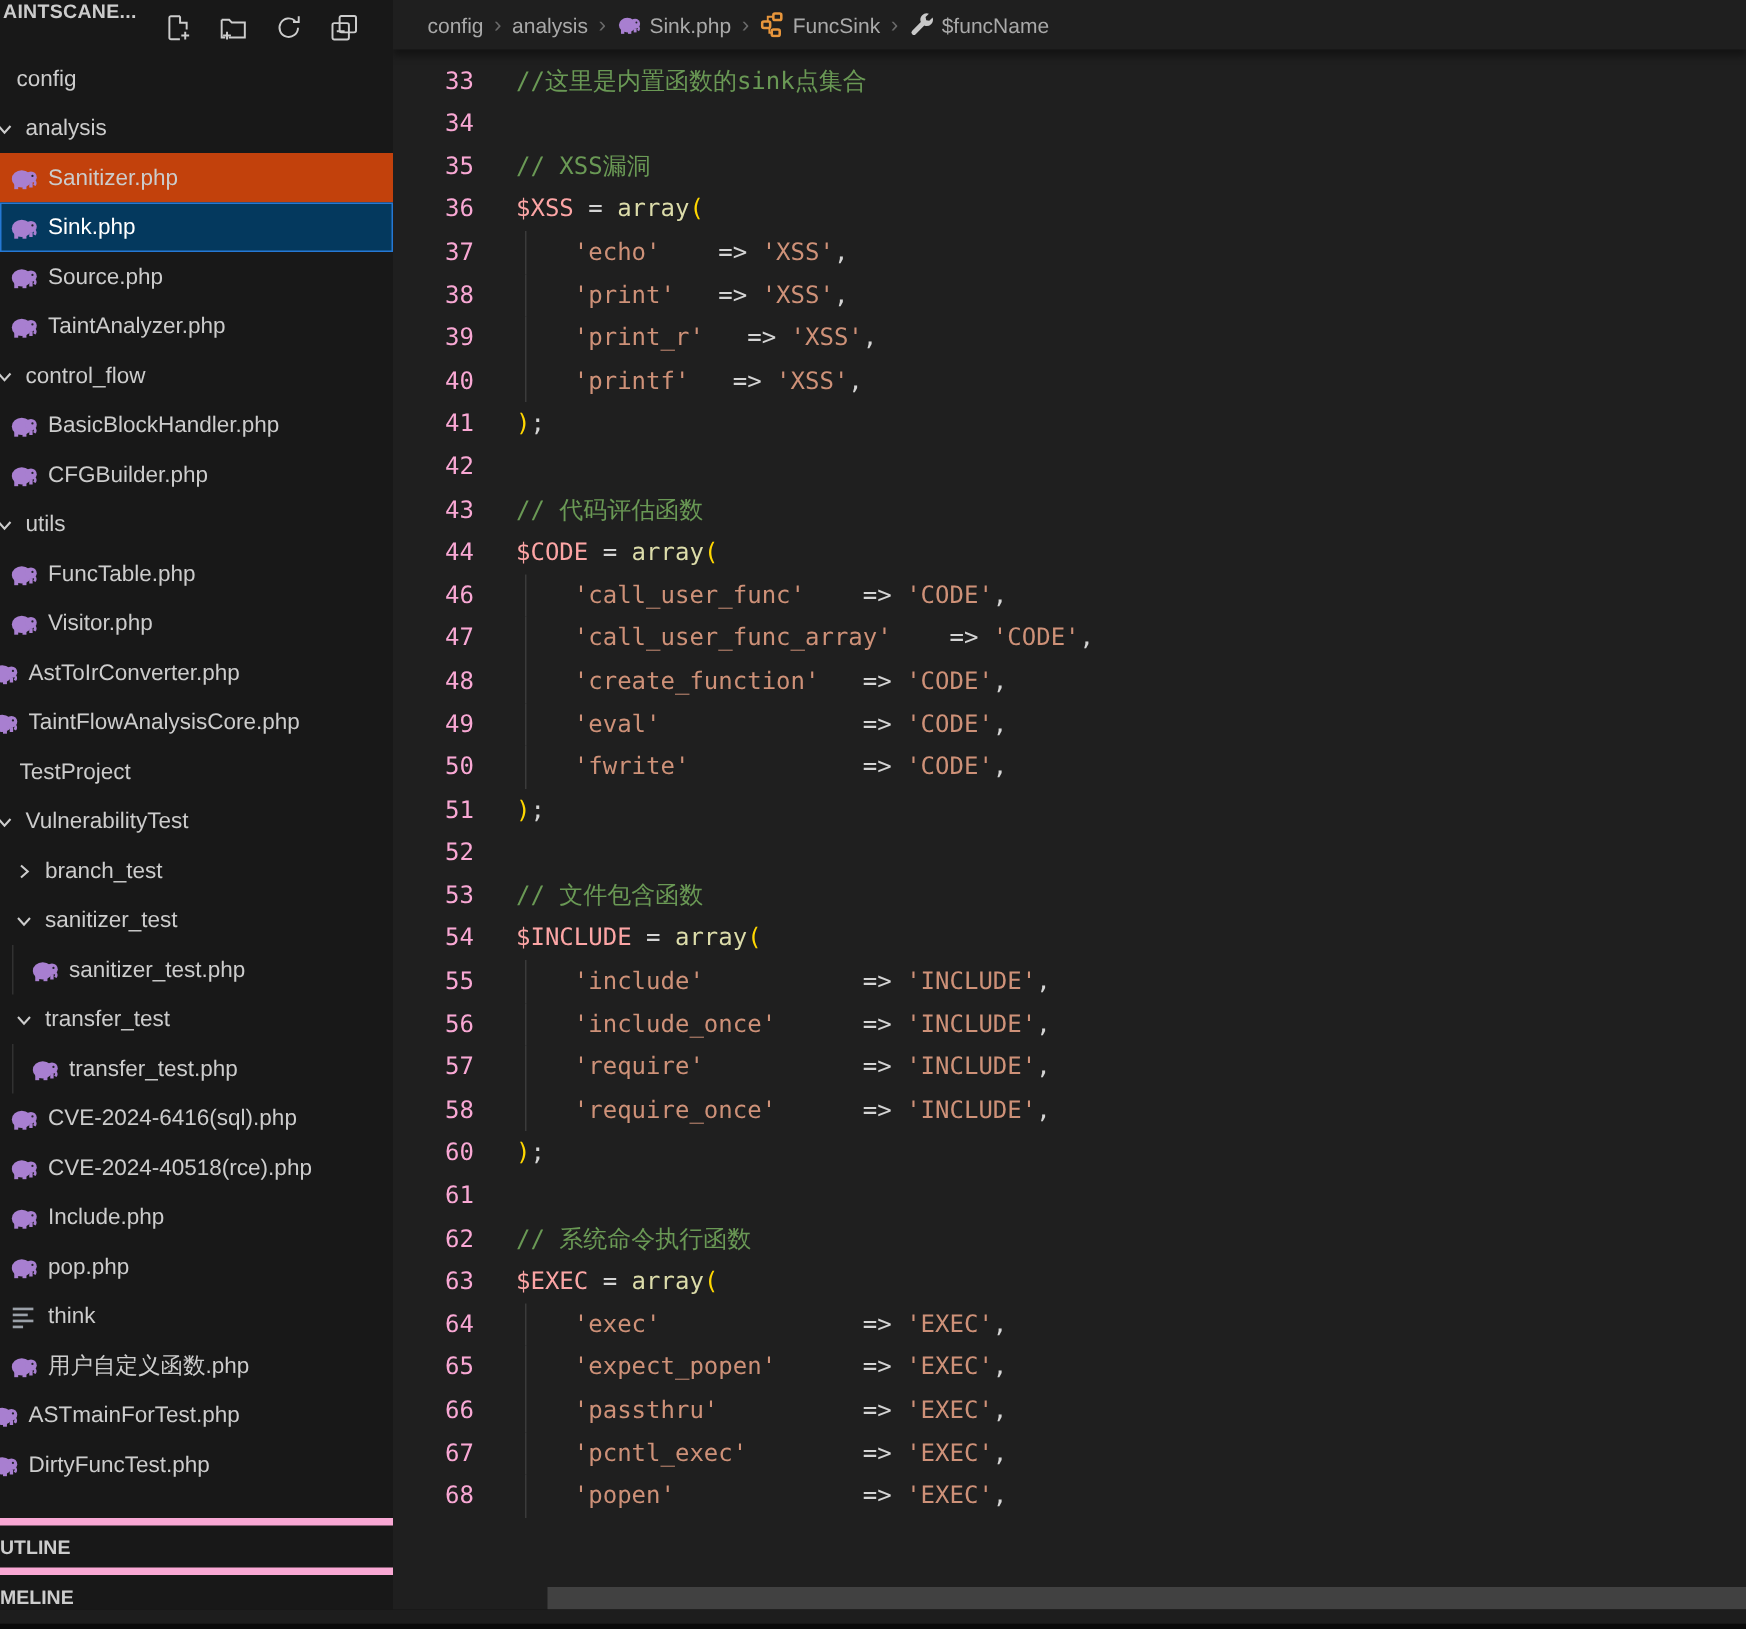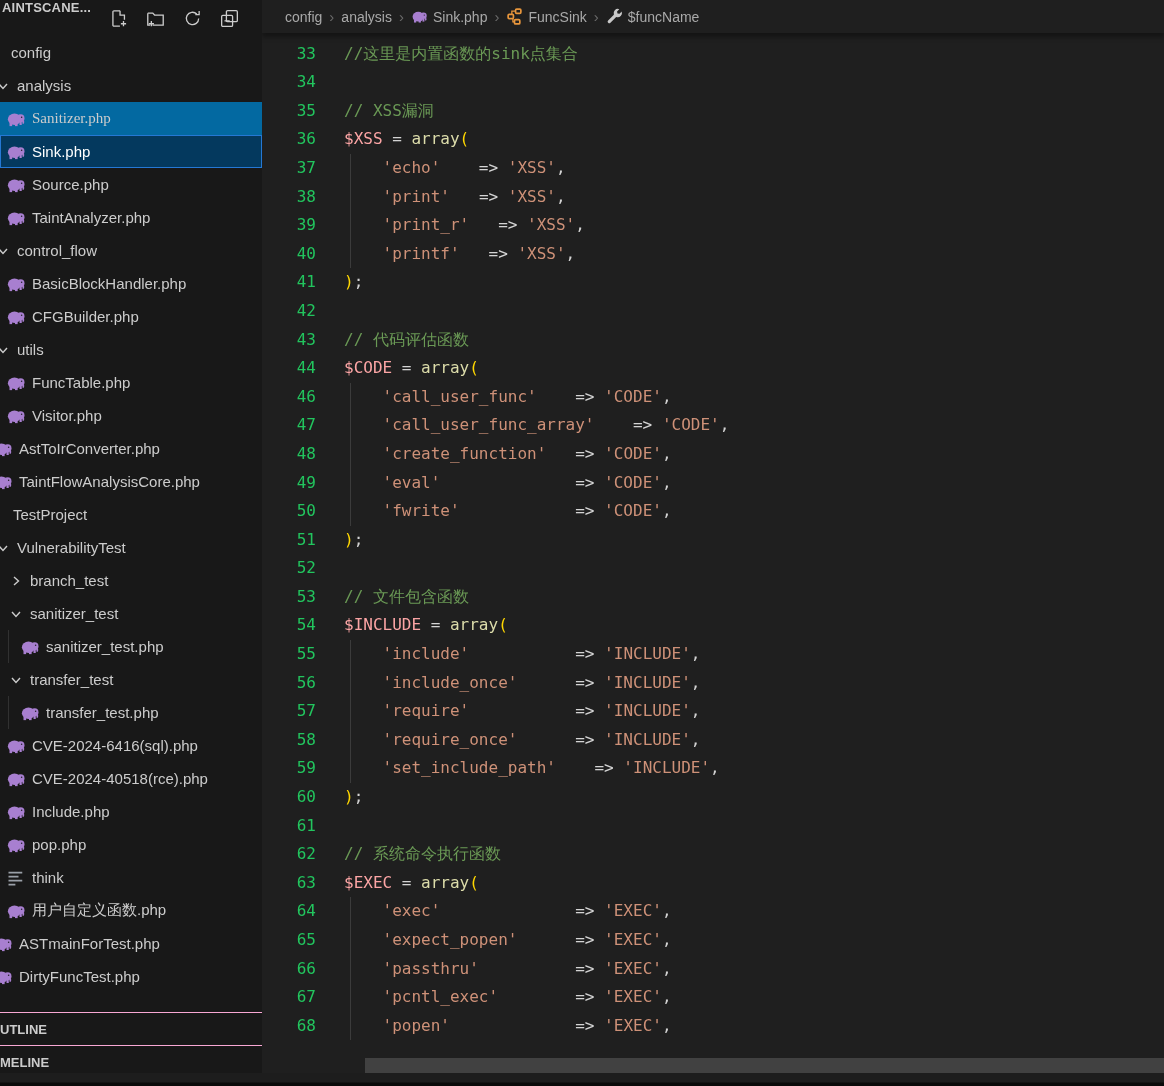--- a/index.html
+++ b/index.html
@@ -12,44 +12,44 @@
   .sidebar { position:relative; width:262px; height:1073px; background:#181818; overflow:hidden; flex:0 0 262px; }
   .sb-header { position:relative; height:36px; display:flex; }
   .sb-title { font-size:13px; font-weight:bold; color:#cccccc; letter-spacing:.2px; padding-left:2px; white-space:nowrap; }
   .sb-actions { position:absolute; left:106px; top:6px; display:flex; gap:13px; }
   .sb-actions .act { width:24px; height:24px; display:flex; align-items:center; justify-content:center; border-radius:4px; cursor:pointer; }
   .sb-actions svg { width:19px; height:19px; stroke:#cccccc; fill:none; stroke-width:1.1; }
 
   .tree { position:absolute; top:36px; left:0; right:0; height:976px; overflow:hidden; }
   .row { position:relative; height:33px; display:flex; align-items:center; color:#cccccc; font-size:15px; cursor:pointer; white-space:nowrap; }
   .row .lbl { margin-left:6px; }
-  .row.hover { background:#0369a1;font-family:Liberation Serif, serif; }
+  .row.hover { background:#c2410c; }
   .row.selected { background:#04395e; outline:1px solid #2578d4; outline-offset:-1px; color:#ffffff; }
   .chev { width:16px; height:16px; flex:0 0 16px; }
   .chev svg { width:16px; height:16px; stroke:#cccccc; fill:none; stroke-width:1.4; }
   .ficon { width:20px; height:20px; flex:0 0 20px; }
   .ficon svg { width:20px; height:20px; }
   .vA { padding-left:5px; }
   .vA2 { padding-left:7px; }
   .vB .chev { margin-left:-5px; }
   .vC .ficon { margin-left:6px; }
   .vC2 .chev { margin-left:8px; }
   .vD .ficon { margin-left:20px; }
   .vD::before { content:''; position:absolute; left:8px; top:0; bottom:0; width:1px; background:#313131; }
   .vE .ficon { margin-left:-7px; }
 
-  .sb-panel { position:absolute; left:0; right:0; height:33px; border-top:1px solid #f9a8d4; display:flex; align-items:center; font-size:13px; font-weight:bold; color:#cccccc; background:#181818; cursor:pointer; }
+  .sb-panel { position:absolute; left:0; right:0; height:33px; border-top:5px solid #f9a8d4; display:flex; align-items:center; font-size:13px; font-weight:bold; color:#cccccc; background:#181818; cursor:pointer; }
   .sb-panel.outline { top:1012px; }
   .sb-panel.timeline { top:1045px; }
 
   
   .editor { position:relative; flex:1; background:#1f1f1f; overflow:hidden; }
   .lines { position:absolute; top:11px; left:0; right:0; z-index:2; font-family:"DejaVu Sans Mono", monospace; font-size:16px; }
   .line { position:relative; display:flex; height:28.6px; line-height:28.6px; }
-  .ln { width:54px; flex:0 0 54px; text-align:right; color:#22c55e; }
+  .ln { width:54px; flex:0 0 54px; text-align:right; color:#f9a8d4; }
   .codetxt { padding-left:28px; white-space:pre; color:#d4d4d4; }
   .line.guide::before { content:''; position:absolute; left:88px; top:0; bottom:0; width:1px; background:#3b3b3b; }
   .tk-c { color:#6a9955; }
   .tk-s { color:#ce9178; }
   .tk-v { color:#fca5a5; }
   .tk-k { color:#dcdcaa; }
   .tk-b { color:#ffd700; }
   .tk-o { color:#d4d4d4; }
 
   .breadcrumb { position:absolute; top:0; left:0; right:0; height:33px; z-index:4; background:#1f1f1f; box-shadow:0 4px 5px rgba(0,0,0,.38); display:flex; align-items:center; padding-left:23px; font-size:14px; color:#a9a9a9; }
@@ -495,24 +495,20 @@
           <span class="codetxt"><span class="tk-o">    </span><span class="tk-s">'include_once'</span><span class="tk-o">      </span><span class="tk-o">=&gt;</span><span class="tk-o"> </span><span class="tk-s">'INCLUDE'</span><span class="tk-o">,</span></span>
         </div>
         <div class="line guide">
           <span class="ln">57</span>
           <span class="codetxt"><span class="tk-o">    </span><span class="tk-s">'require'</span><span class="tk-o">           </span><span class="tk-o">=&gt;</span><span class="tk-o"> </span><span class="tk-s">'INCLUDE'</span><span class="tk-o">,</span></span>
         </div>
         <div class="line guide">
           <span class="ln">58</span>
           <span class="codetxt"><span class="tk-o">    </span><span class="tk-s">'require_once'</span><span class="tk-o">      </span><span class="tk-o">=&gt;</span><span class="tk-o"> </span><span class="tk-s">'INCLUDE'</span><span class="tk-o">,</span></span>
         </div>
-        <div class="line guide">
-          <span class="ln">59</span>
-          <span class="codetxt"><span class="tk-o">    </span><span class="tk-s">'set_include_path'</span><span class="tk-o">    </span><span class="tk-o">=&gt;</span><span class="tk-o"> </span><span class="tk-s">'INCLUDE'</span><span class="tk-o">,</span></span>
-        </div>
         <div class="line">
           <span class="ln">60</span>
           <span class="codetxt"><span class="tk-b">)</span><span class="tk-o">;</span></span>
         </div>
         <div class="line">
           <span class="ln">61</span>
           <span class="codetxt"></span>
         </div>
         <div class="line">
           <span class="ln">62</span>

